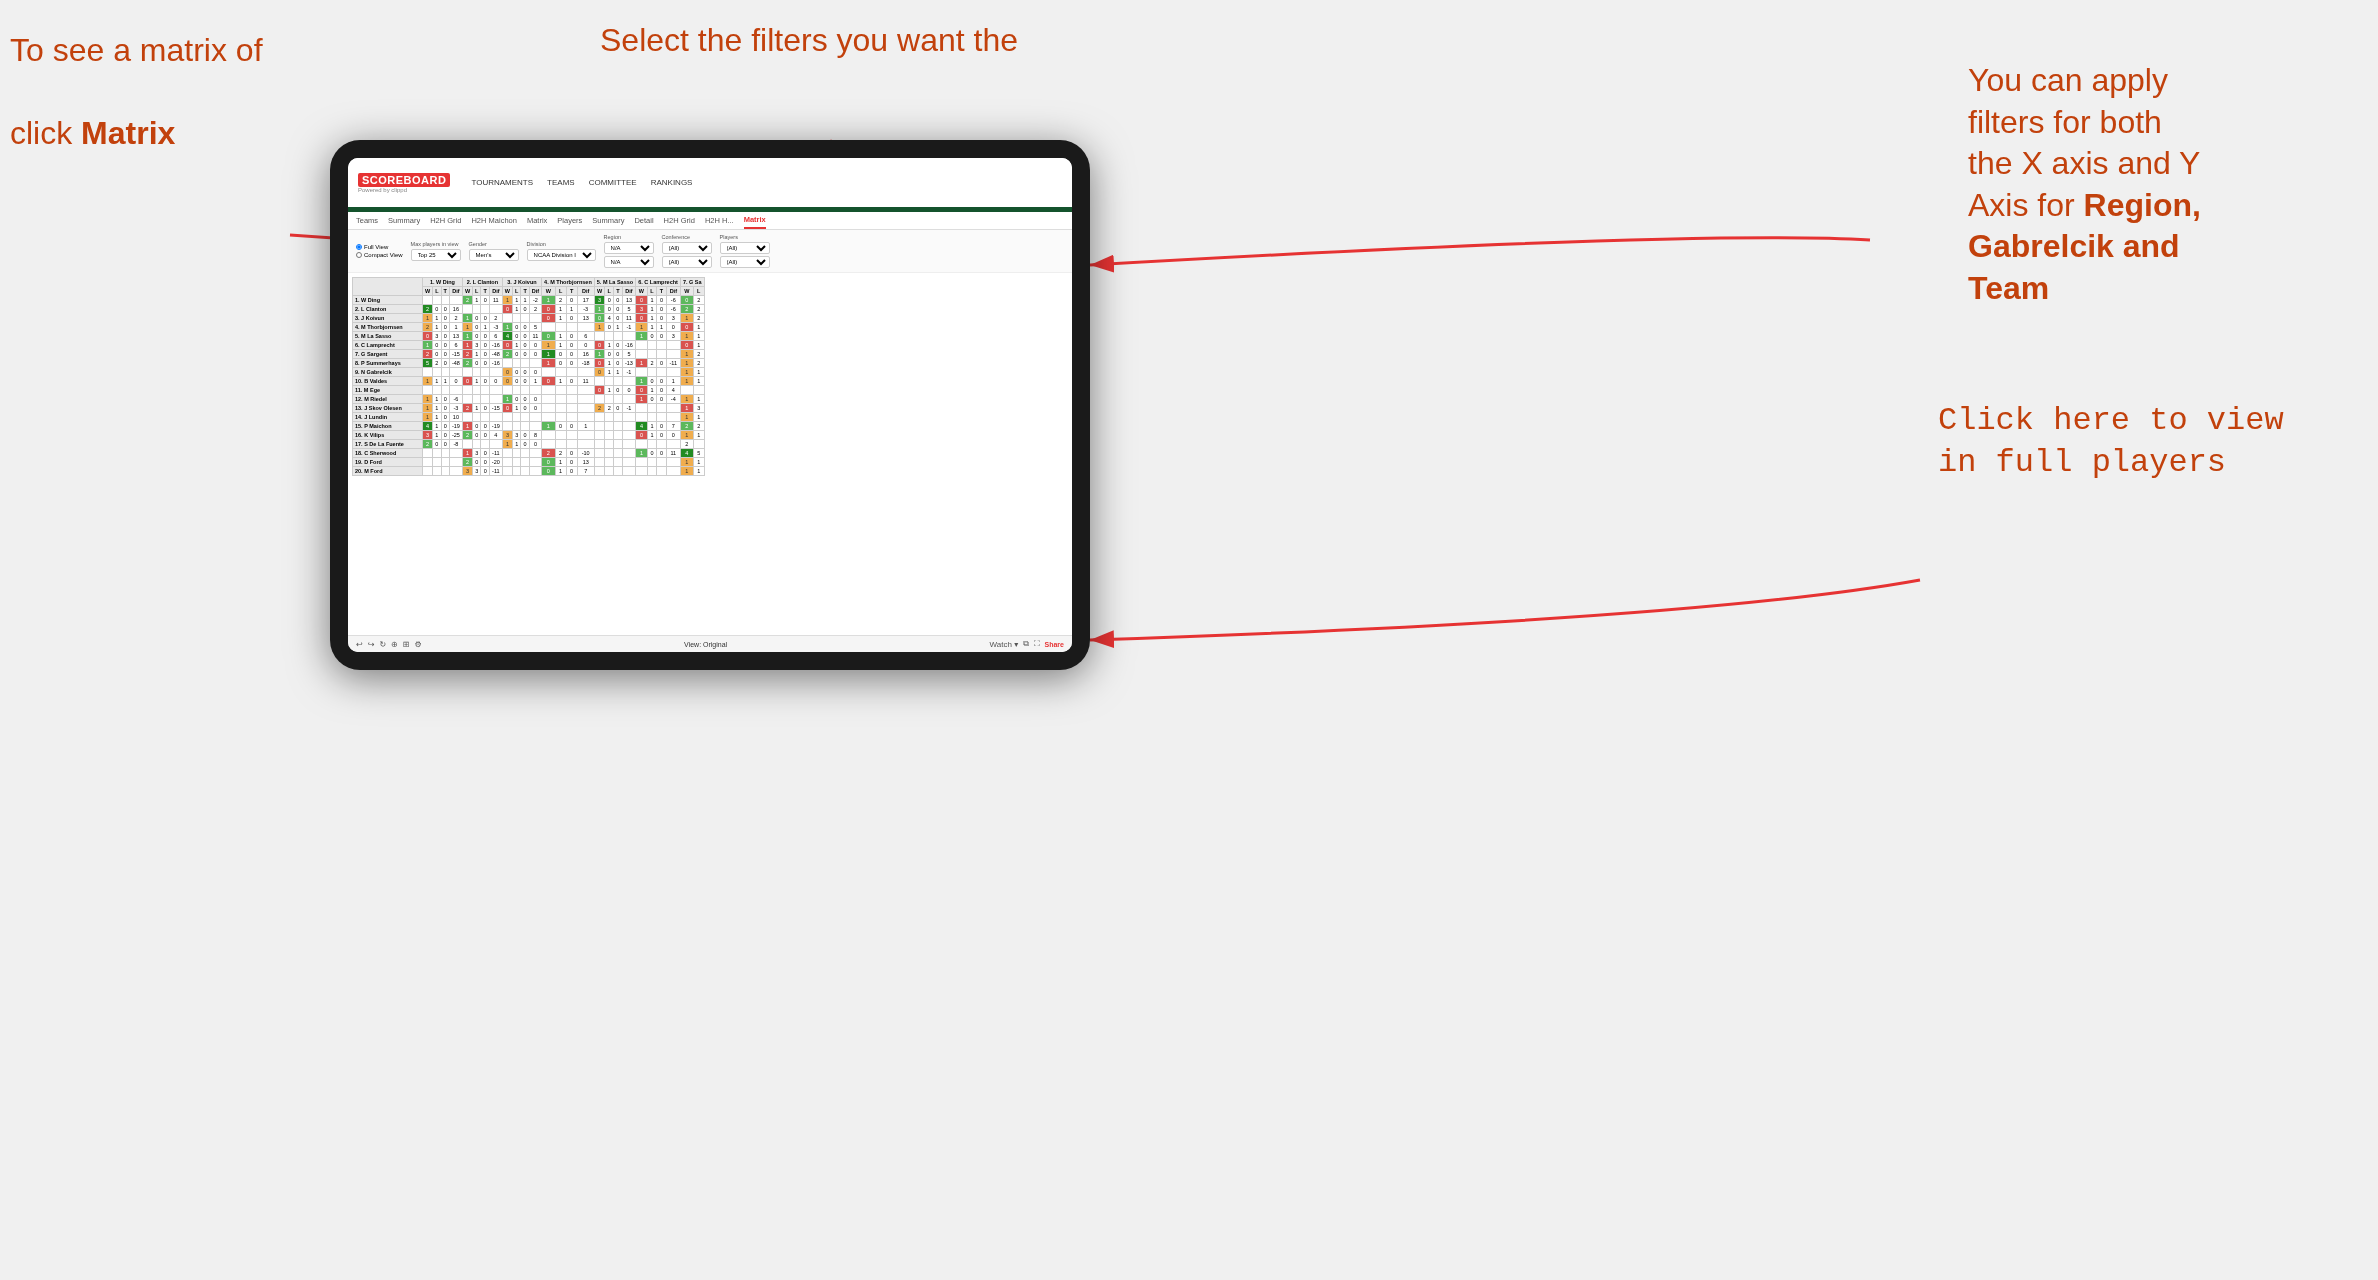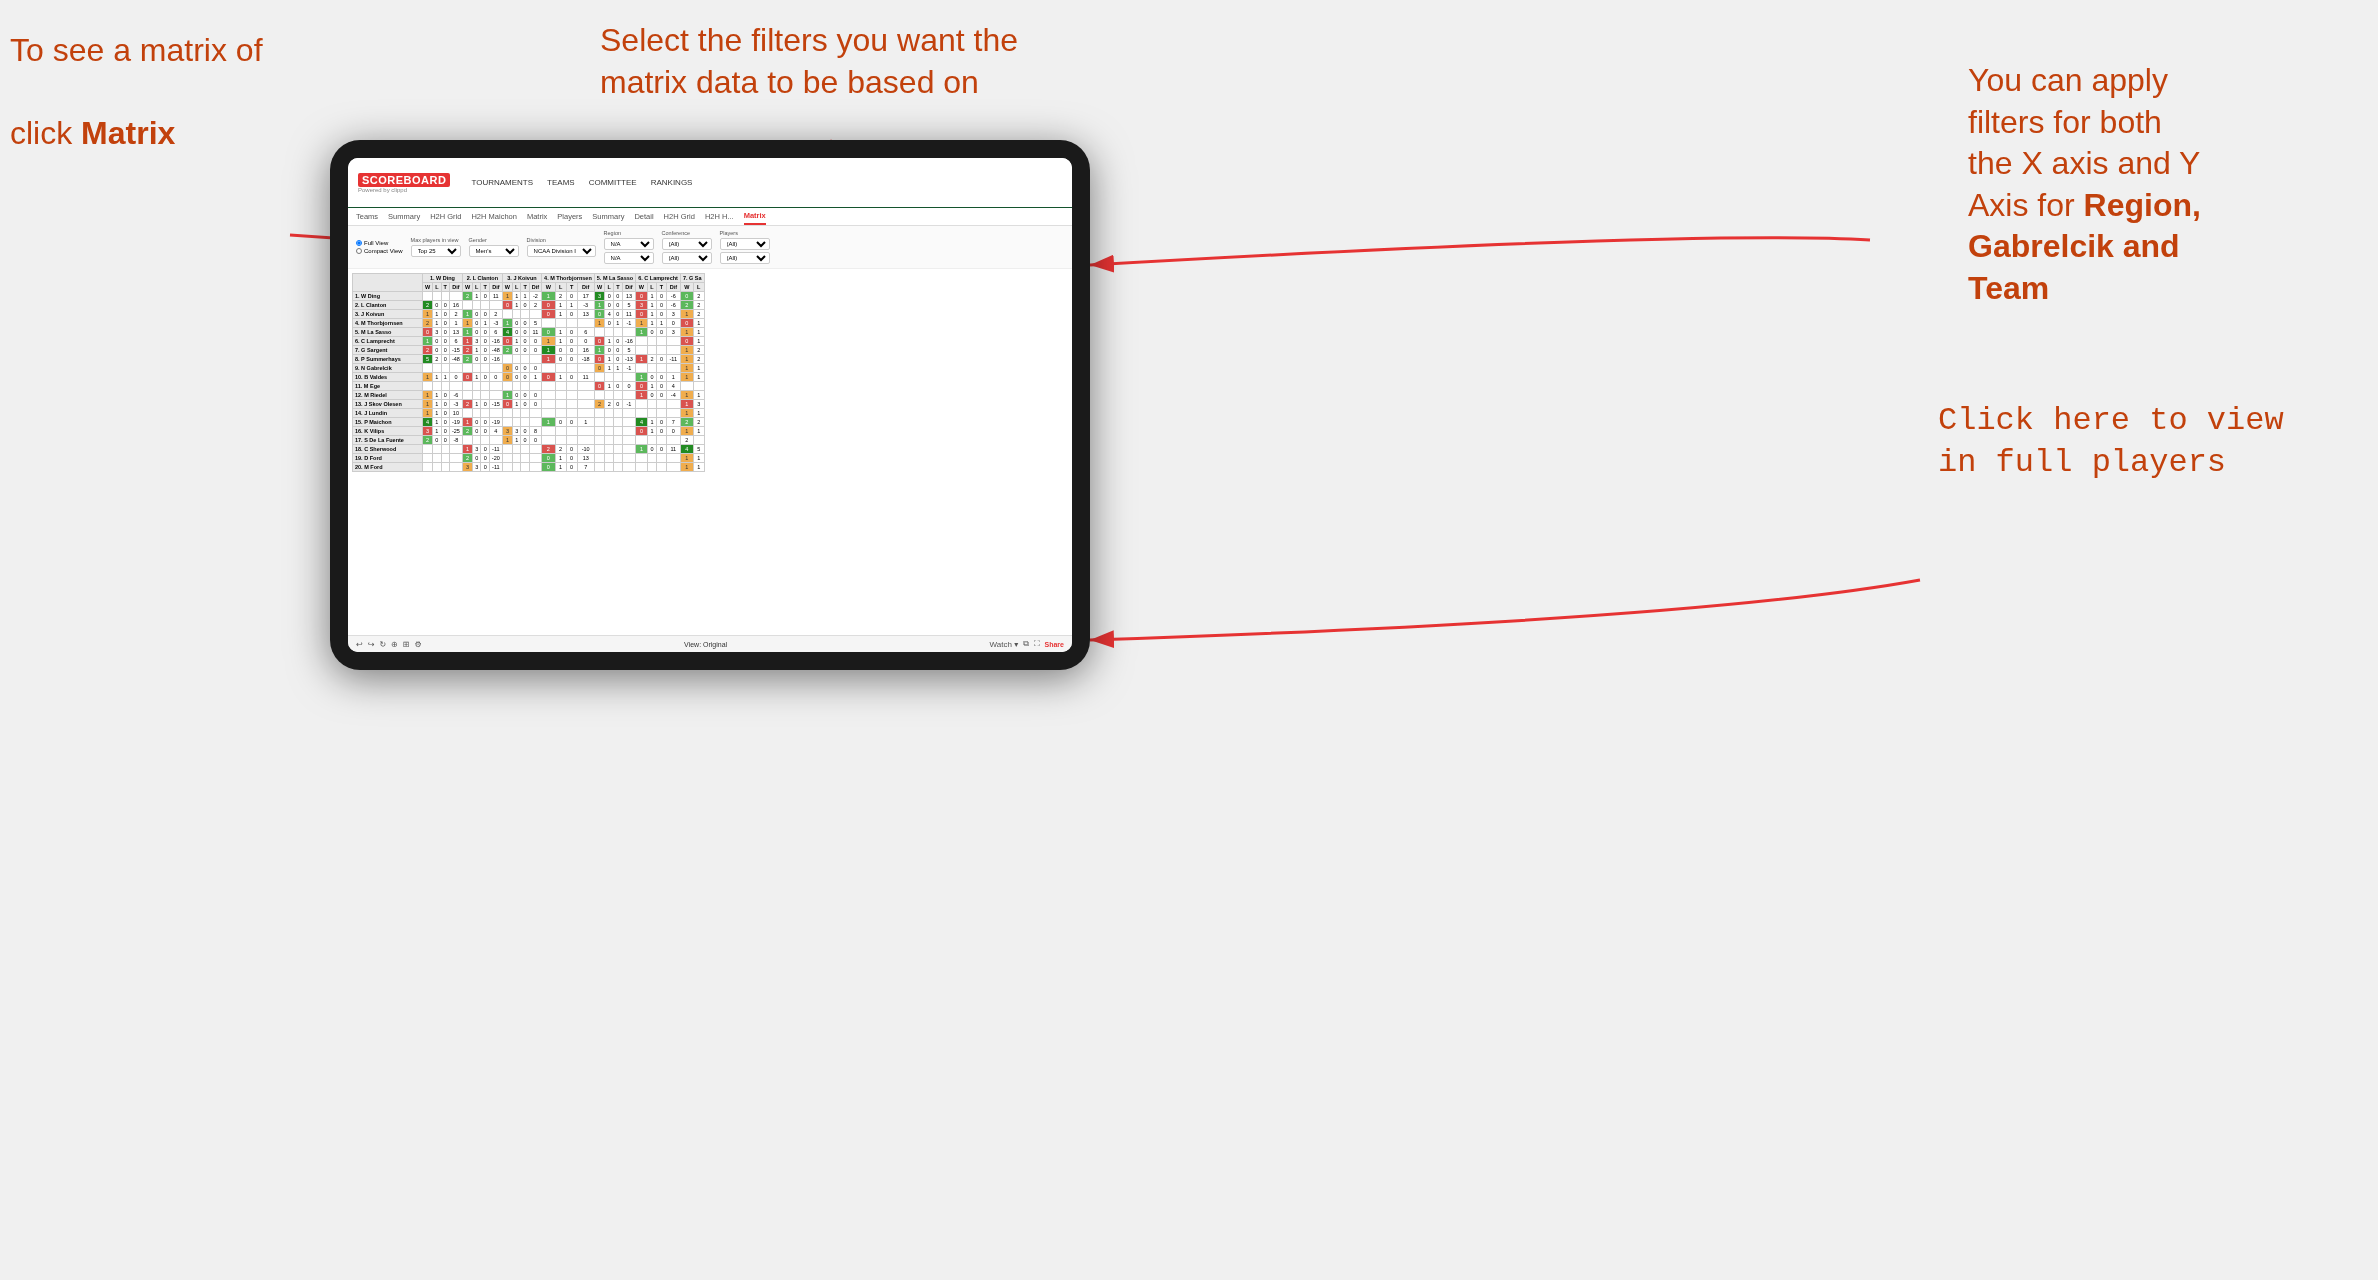--- a/index.html
+++ b/index.html
@@ -64,21 +64,21 @@
       overflow: hidden;
       display: flex;
       flex-direction: column;
     }
 
     
     #nav-bar {
       display: flex;
       align-items: center;
       background: #fff;
-      border-bottom: 1px solid #14532d;
+      border-bottom: 5px solid #14532d;
       padding: 4px 10px;
       flex-shrink: 0;
     }
     #logo-area {
       display: flex;
       flex-direction: column;
       margin-right: 14px;
     }
     #logo-scoreboard {
       font-size: 11px;
@@ -216,21 +216,20 @@
 <body>
 
 <div class="annotation" id="ann-left">
   <span>To see a matrix of</span><br>
   <br>
   <span>click </span><strong>Matrix</strong>
 </div>
 
 <div class="annotation" id="ann-center">
   <span>Select the filters you want the</span><br>
-  <span>matrix data to be based on</span>
 </div>
 
 <div class="annotation" id="ann-right">
   <span>You  can apply</span><br>
   <span>filters for both</span><br>
   <span>the X axis and Y</span><br>
   <span>Axis for </span><strong>Region,</strong><br>
   <strong>Gabrelcik and</strong><br>
   <strong>Team</strong>
 </div>

